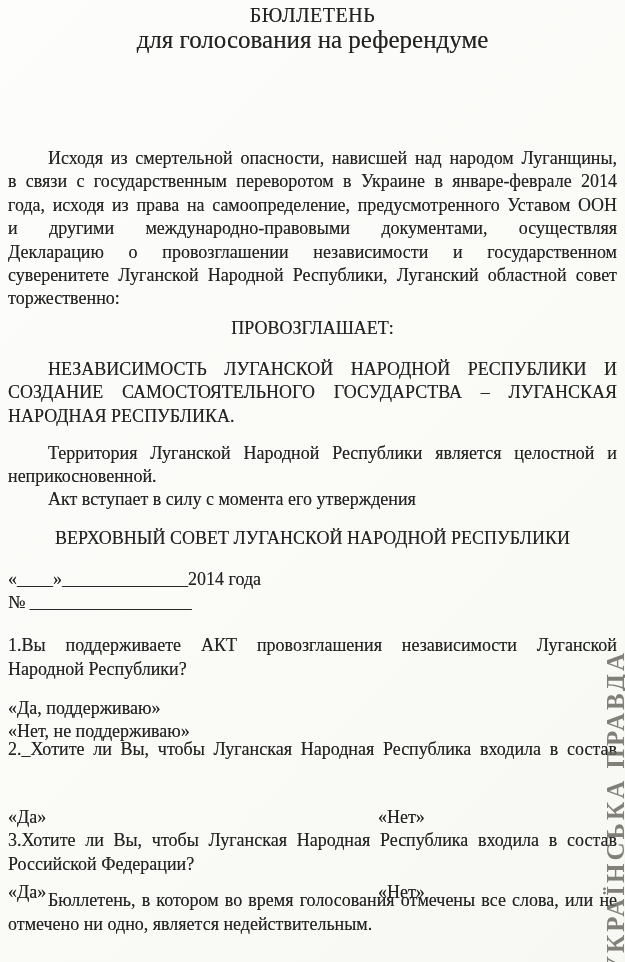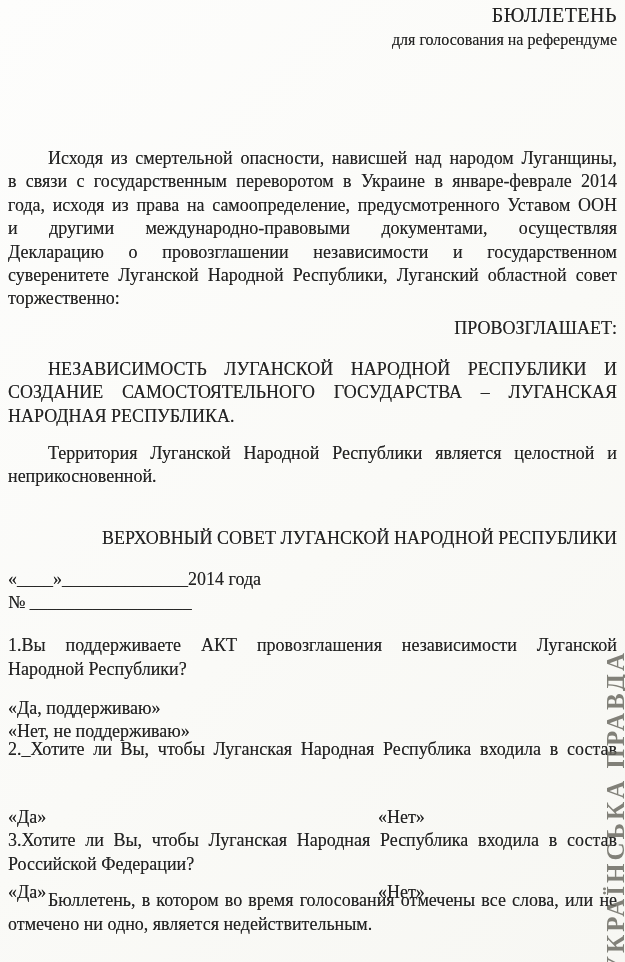--- a/index.html
+++ b/index.html
@@ -19,23 +19,23 @@
   .abs{position:absolute;left:8px;right:8px;}
   .line{
     font-size:18px;
     line-height:23.4px;
     color:#232323;
     text-shadow:0 0 0.6px rgba(35,35,35,0.55);
     white-space:nowrap;
   }
   .jl{ text-align:justify; text-align-last:justify; white-space:normal; }
   .ind{padding-left:40px;}
-  .center{text-align:right;}
+  .center{text-align:center;}
   .title{font-size:20px;letter-spacing:0.5px;}
-  .subtitle{font-size:16px;}
+  .subtitle{font-size:25px;}
   .acthead .line{line-height:23px;}
   .q .line{line-height:24px;}
   .answers{display:flex;}
   .answers .yes{display:inline-block;width:370px;}
   .watermark{
     position:absolute;
     right:-5px;
     bottom:-12px;
     writing-mode:vertical-rl;
     transform:rotate(180deg);
@@ -79,20 +79,23 @@
     <div class="line jl ind">НЕЗАВИСИМОСТЬ ЛУГАНСКОЙ НАРОДНОЙ РЕСПУБЛИКИ И</div>
     <div class="line jl">СОЗДАНИЕ САМОСТОЯТЕЛЬНОГО ГОСУДАРСТВА – ЛУГАНСКАЯ</div>
     <div class="line">НАРОДНАЯ РЕСПУБЛИКА.</div>
   </div>
 
   <div class="abs" style="top:442px;">
     <div class="line jl ind">Территория Луганской Народной Республики является целостной и</div>
     <div class="line">неприкосновенной.</div>
   </div>
 
+  <div class="abs" style="top:488px;">
+    <div class="line ind">Акт вступает в  силу с момента его утверждения</div>
+  </div>
 
   <div class="abs" style="top:527px;">
     <div class="line center">ВЕРХОВНЫЙ СОВЕТ ЛУГАНСКОЙ НАРОДНОЙ РЕСПУБЛИКИ</div>
   </div>
 
   <div class="abs" style="top:568px;">
     <div class="line">«____»______________2014 года</div>
   </div>
   <div class="abs" style="top:591px;">
     <div class="line">№ __________________</div>

